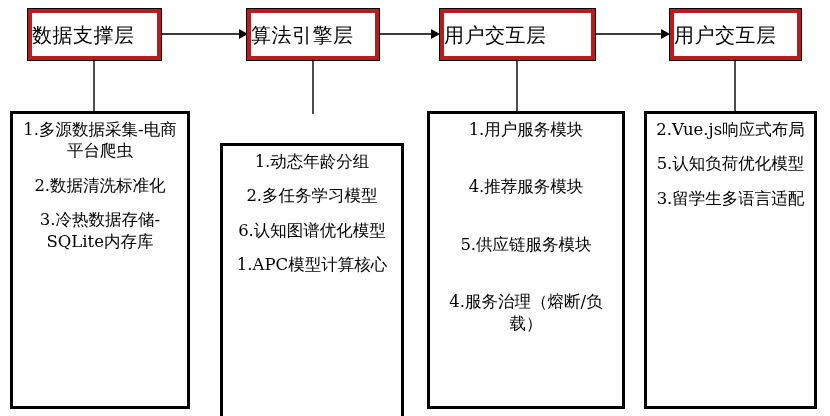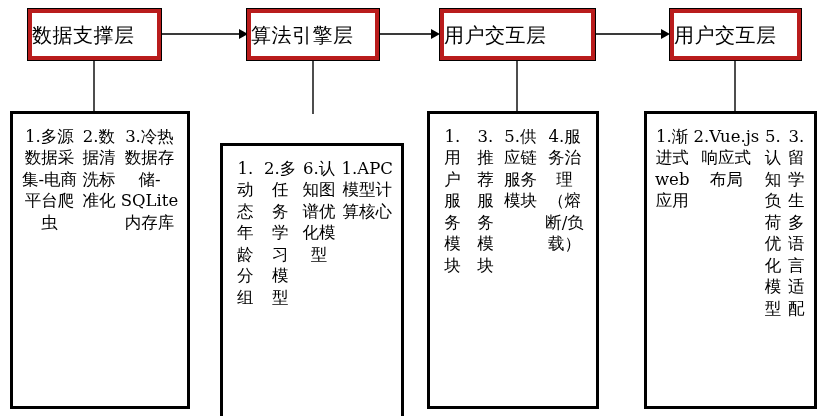--- a/index.html
+++ b/index.html
@@ -42,23 +42,23 @@
   }
 
   
   .body-box {
     position: absolute;
     box-sizing: border-box;
     background: #ffffff;
     border: 2px solid #000000;
     outline: 1px solid #000000;
     z-index: 4;
-    padding: 12px 6px 6px 6px;
+    padding: 5px 6px 6px 6px;
     display: flex;
-    flex-direction: row;
+    flex-direction: column;
     align-items: stretch;
   }
   .body-item {
     font-size: 16.5px;
     line-height: 1.30;
     text-align: center;
     margin-bottom: 13px;
     padding: 0 2px;
   }
   .body-item:last-child { margin-bottom: 0; }
@@ -120,30 +120,29 @@
   <div class="body-box" style="left:221px; top:112px; width:182px; height:296px;margin-top:32px;">
     <div class="body-item">1.动态年龄分组</div>
     <div class="body-item">2.多任务学习模型</div>
     <div class="body-item">6.认知图谱优化模型</div>
     <div class="body-item">1.APC模型计算核心</div>
   </div>
 
   <div class="header-box" style="left:440px; top:9px; width:155px; height:51px;">
     <span class="header-label">用户交互层</span>
   </div>
-  <div class="body-box" style="left:428px; top:112px; width:170px; height:296px;">
+  <div class="body-box" style="left:428px; top:112px; width:196px; height:296px;gap:23px;">
     <div class="body-item">1.用户服务模块</div>
-    <div class="body-item">3.推荐服务模块</div>
+    <div class="body-item">4.推荐服务模块</div>
     <div class="body-item">5.供应链服务模块</div>
     <div class="body-item">4.服务治理（熔断/负载）</div>
   </div>
 
   <div class="header-box" style="left:670px; top:9px; width:131px; height:51px;">
     <span class="header-label">用户交互层</span>
   </div>
   <div class="body-box" style="left:645px; top:112px; width:171px; height:296px;">
-    <div class="body-item">1.渐进式web应用</div>
     <div class="body-item">2.Vue.js响应式布局</div>
     <div class="body-item">5.认知负荷优化模型</div>
     <div class="body-item">3.留学生多语言适配</div>
   </div>
 
 </div>
 
 </body></html>

